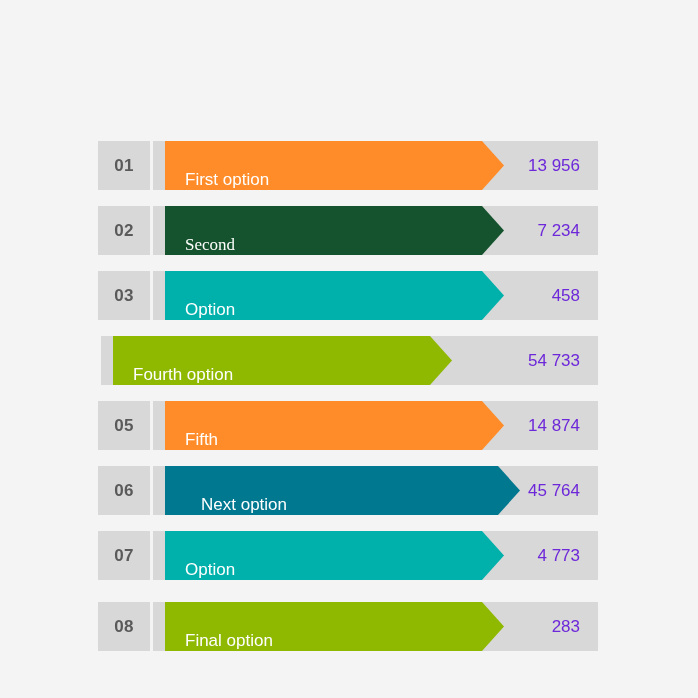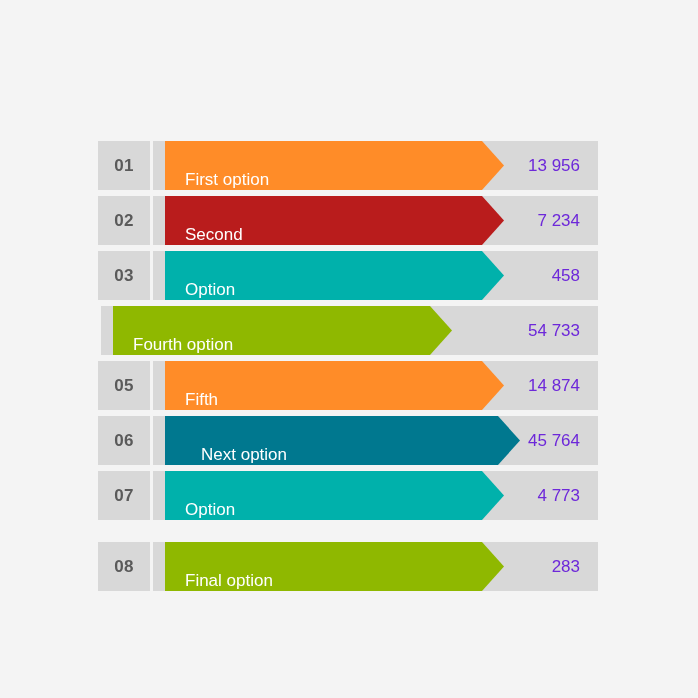--- a/index.html
+++ b/index.html
@@ -16,21 +16,21 @@
   #infographic {
     position: absolute;
     left: 98px;
     top: 141px;
     width: 500px;
     height: 418px;
   }
   .row {
     position: relative;
     height: 49px;
-    margin-bottom: 6px;
+    margin-bottom: 16px;
     display: flex;
     align-items: stretch;
   }
   .row:last-child { margin-bottom: 0; margin-top: 22px; }
 
   .num-box {
     width: 52px;
     flex: 0 0 52px;
     background: #d8d8d8;
     display: flex;
@@ -95,21 +95,21 @@
           <span class="bar-label">First option</span>
         </div>
         <div class="value">13 956</div>
       </div>
     </div>
     <div class="row">
       <div class="num-box">
         <span class="num-label">02</span>
       </div>
       <div class="track">
-        <div class="arrow" style="background: #b91c1c;">
+        <div class="arrow" style="background: #14532d; font-family: Liberation Serif, serif;">
           <span class="bar-label">Second</span>
         </div>
         <div class="value">7 234</div>
       </div>
     </div>
     <div class="row">
       <div class="num-box">
         <span class="num-label">03</span>
       </div>
       <div class="track">

